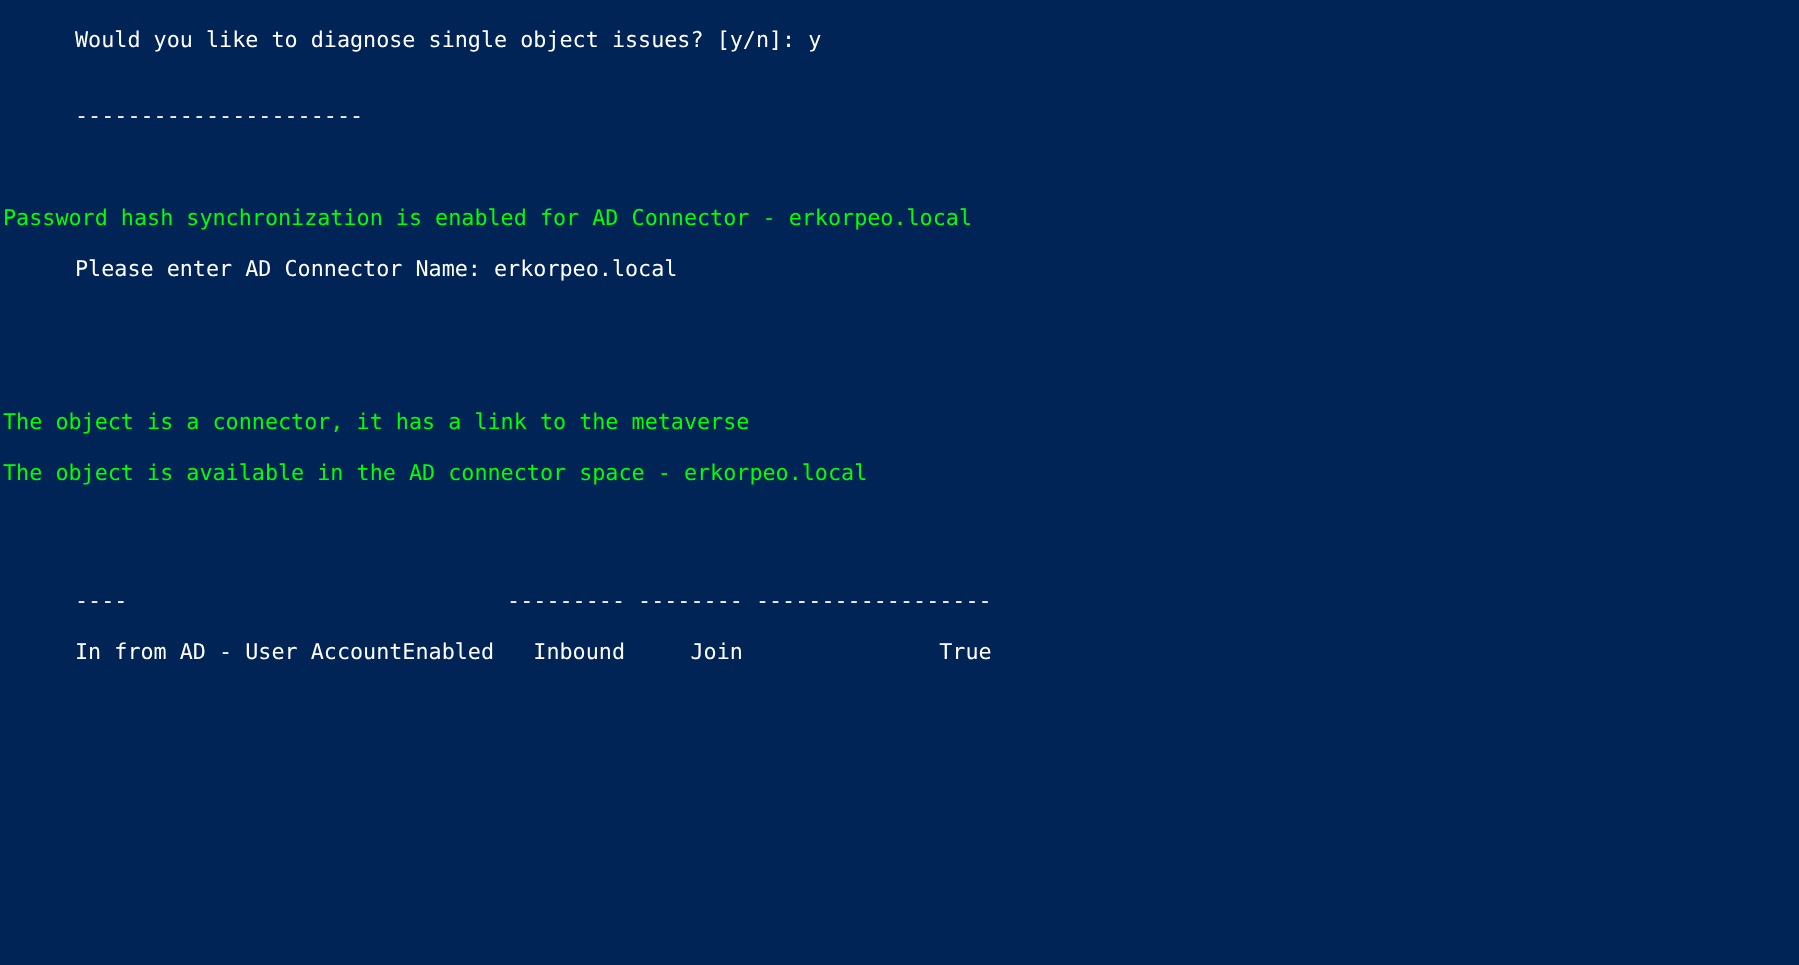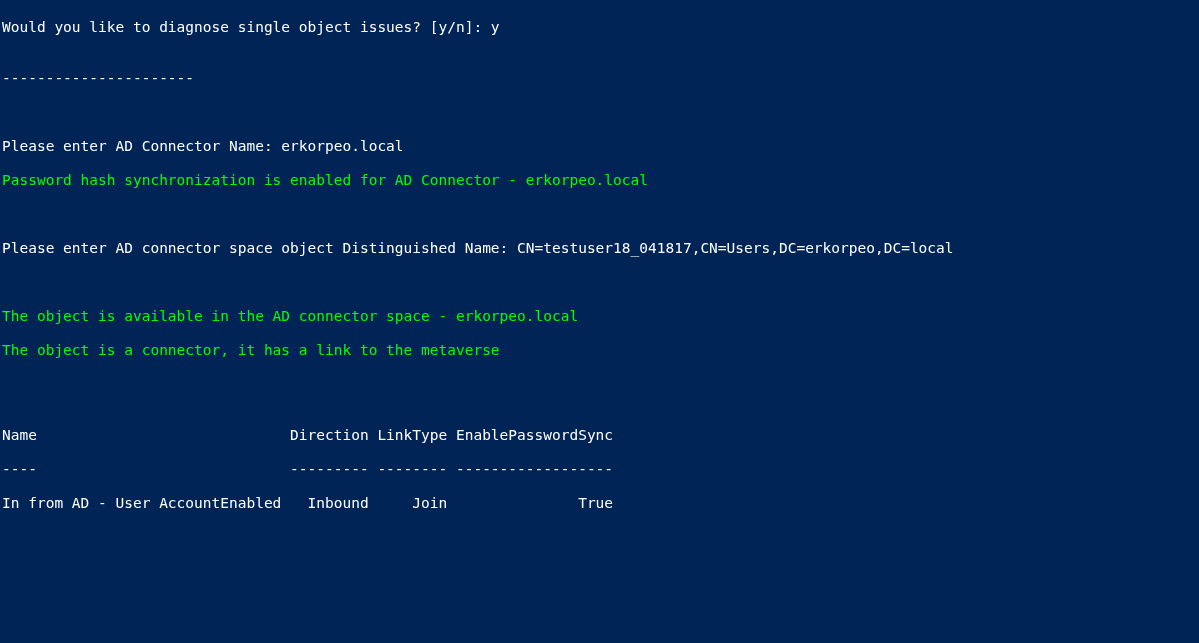--- a/index.html
+++ b/index.html
@@ -13,44 +13,42 @@
     line-height: 17px;
     overflow: hidden;
   }
   .terminal {
     padding: 2px 0 0 2px;
     white-space: pre;
     color: #ffffff;
   }
   .line { white-space: pre; }
   .green { color: #00ff00; }
-  .white { color: #ffffff; }
+  .white { color: #ffffff; margin-left: 48px; }
 </style>
 </head>
 <body>
 
 <div class="terminal">
 <div class="line white">Would you like to diagnose single object issues? [y/n]: y</div>
 <div class="line"></div>
 <div class="line white">----------------------</div>
 <div class="line"></div>
 <div class="line"></div>
+<div class="line green">Password hash synchronization is enabled for AD Connector - erkorpeo.local</div>
 <div class="line white">Please enter AD Connector Name: erkorpeo.local</div>
-<div class="line green">Password hash synchronization is enabled for AD Connector - erkorpeo.local</div>
-<div class="line"></div>
-<div class="line"></div>
-<div class="line white">Please enter AD connector space object Distinguished Name: CN=testuser18_041817,CN=Users,DC=erkorpeo,DC=local</div>
-<div class="line"></div>
-<div class="line"></div>
-<div class="line green">The object is available in the AD connector space - erkorpeo.local</div>
-<div class="line green">The object is a connector, it has a link to the metaverse</div>
 <div class="line"></div>
 <div class="line"></div>
 <div class="line"></div>
-<div class="line white">Name                             Direction LinkType EnablePasswordSync</div>
+<div class="line"></div>
+<div class="line green">The object is a connector, it has a link to the metaverse</div>
+<div class="line green">The object is available in the AD connector space - erkorpeo.local</div>
+<div class="line"></div>
+<div class="line"></div>
+<div class="line"></div>
 <div class="line white">----                             --------- -------- ------------------</div>
 <div class="line white">In from AD - User AccountEnabled   Inbound     Join               True</div>
 <div class="line"></div>
 <div class="line"></div>
 <div class="line"></div>
 
 <div class="line"></div>
 
 
 

